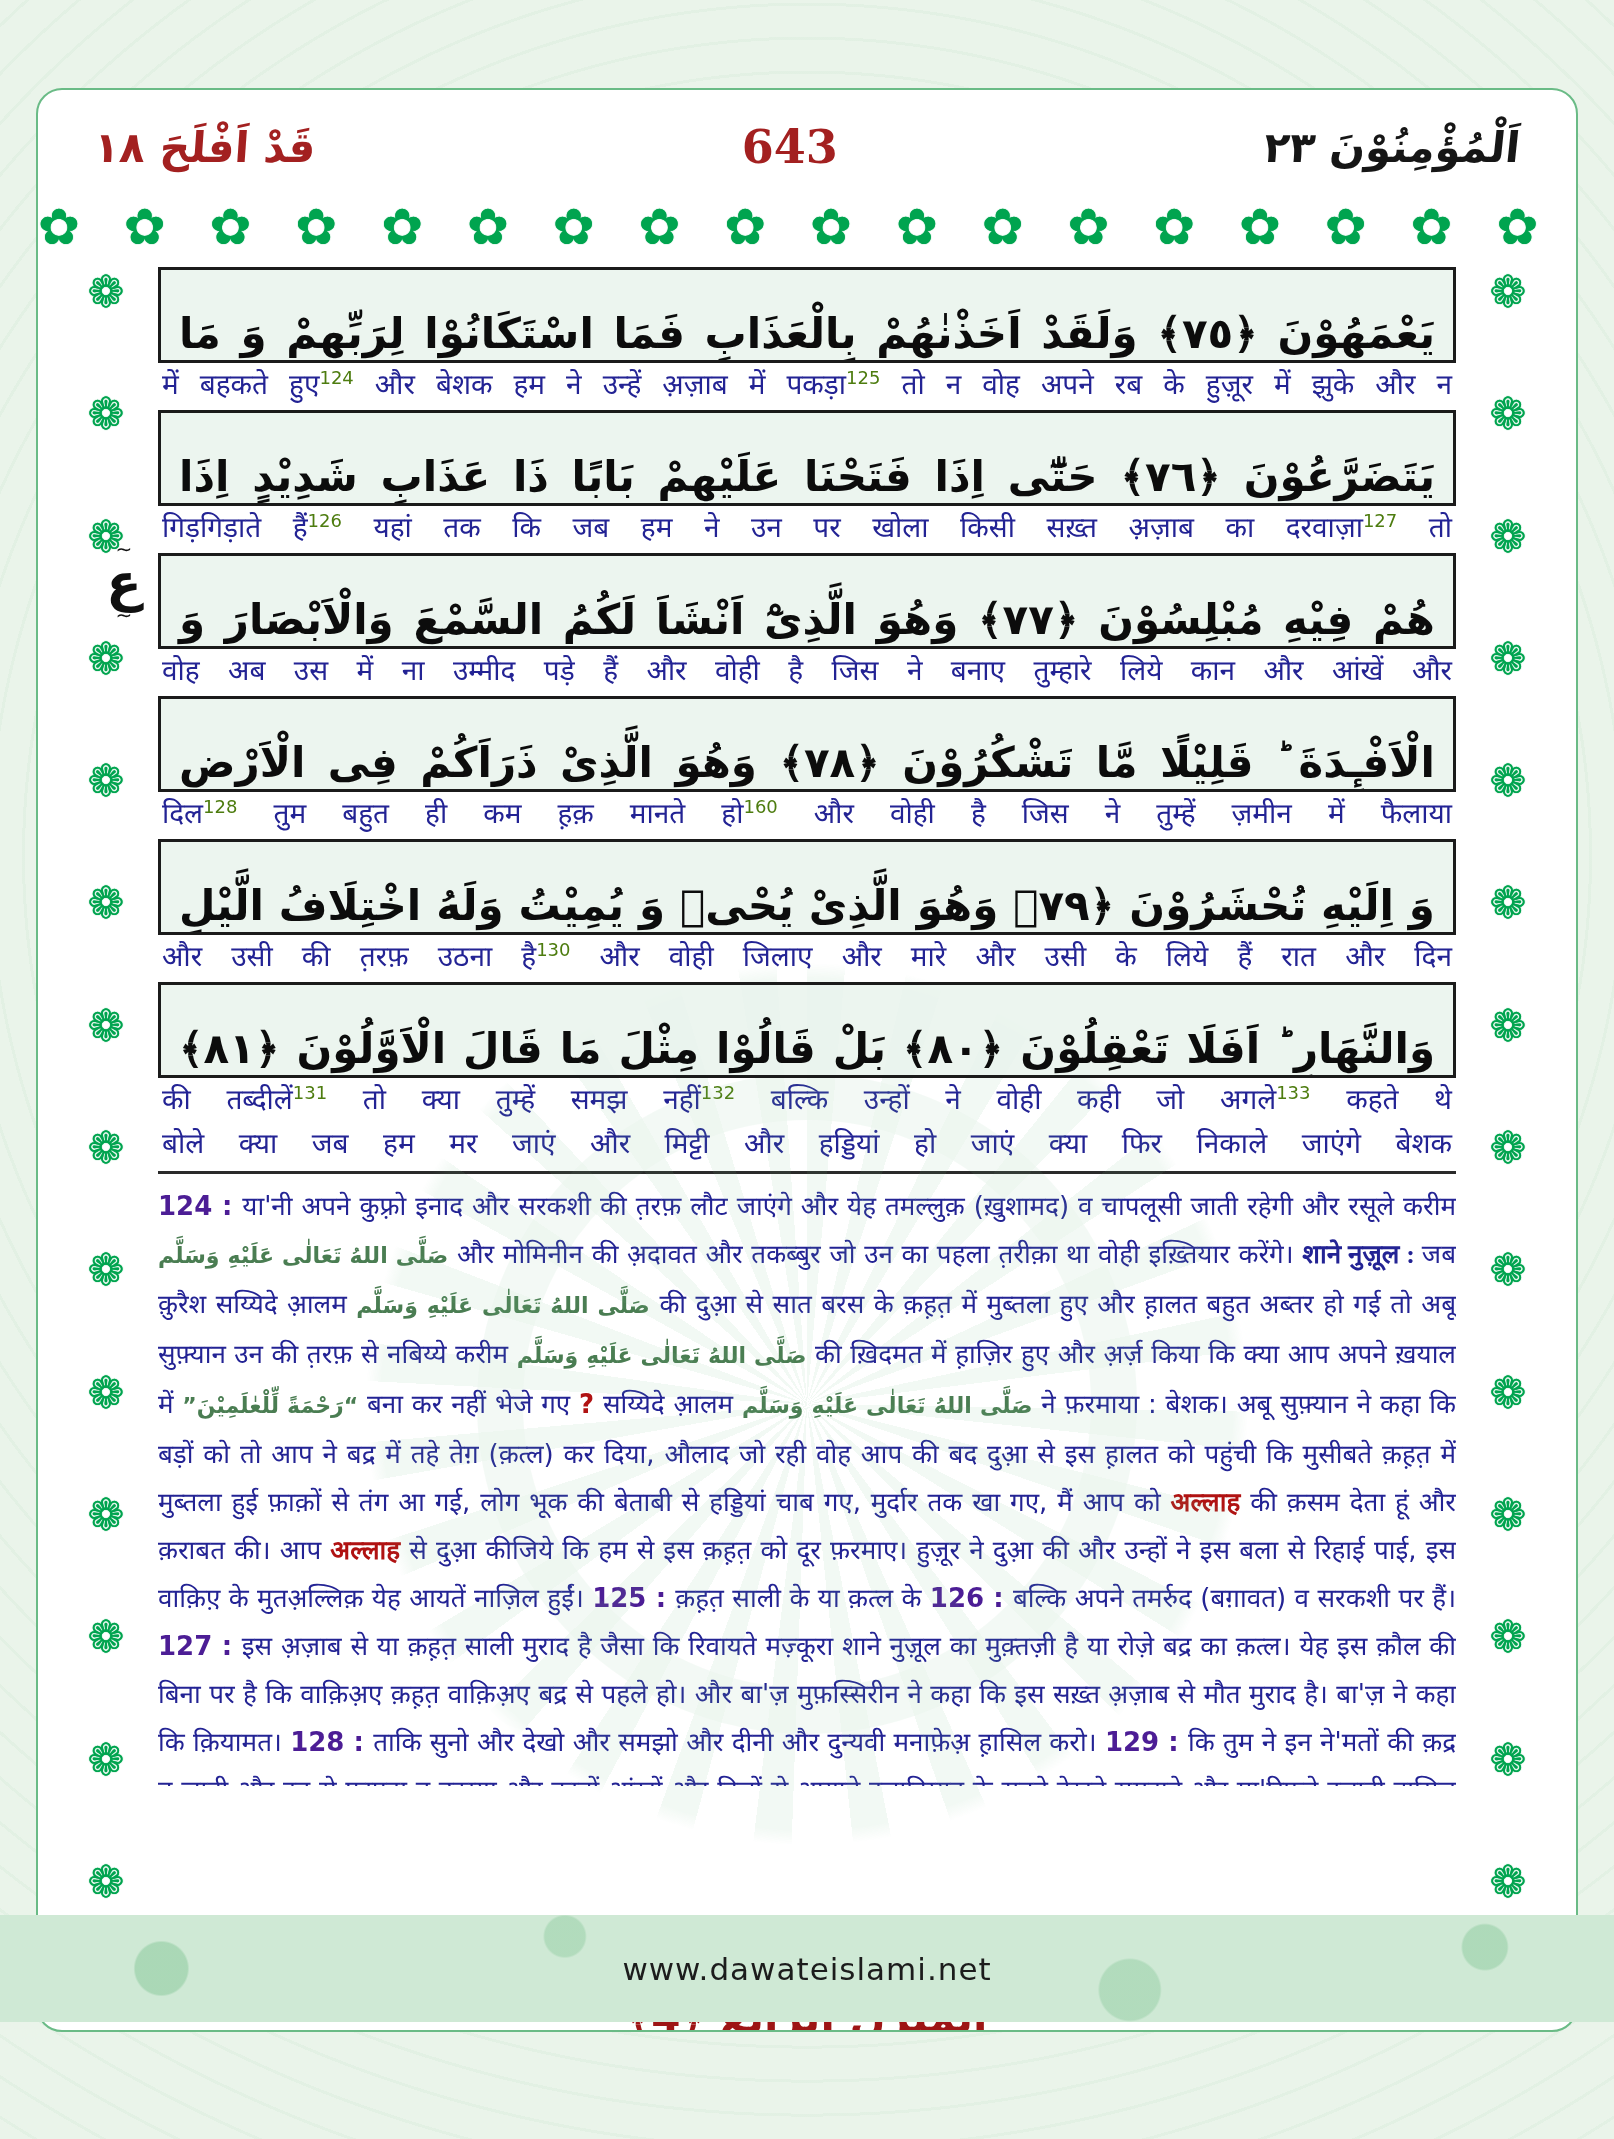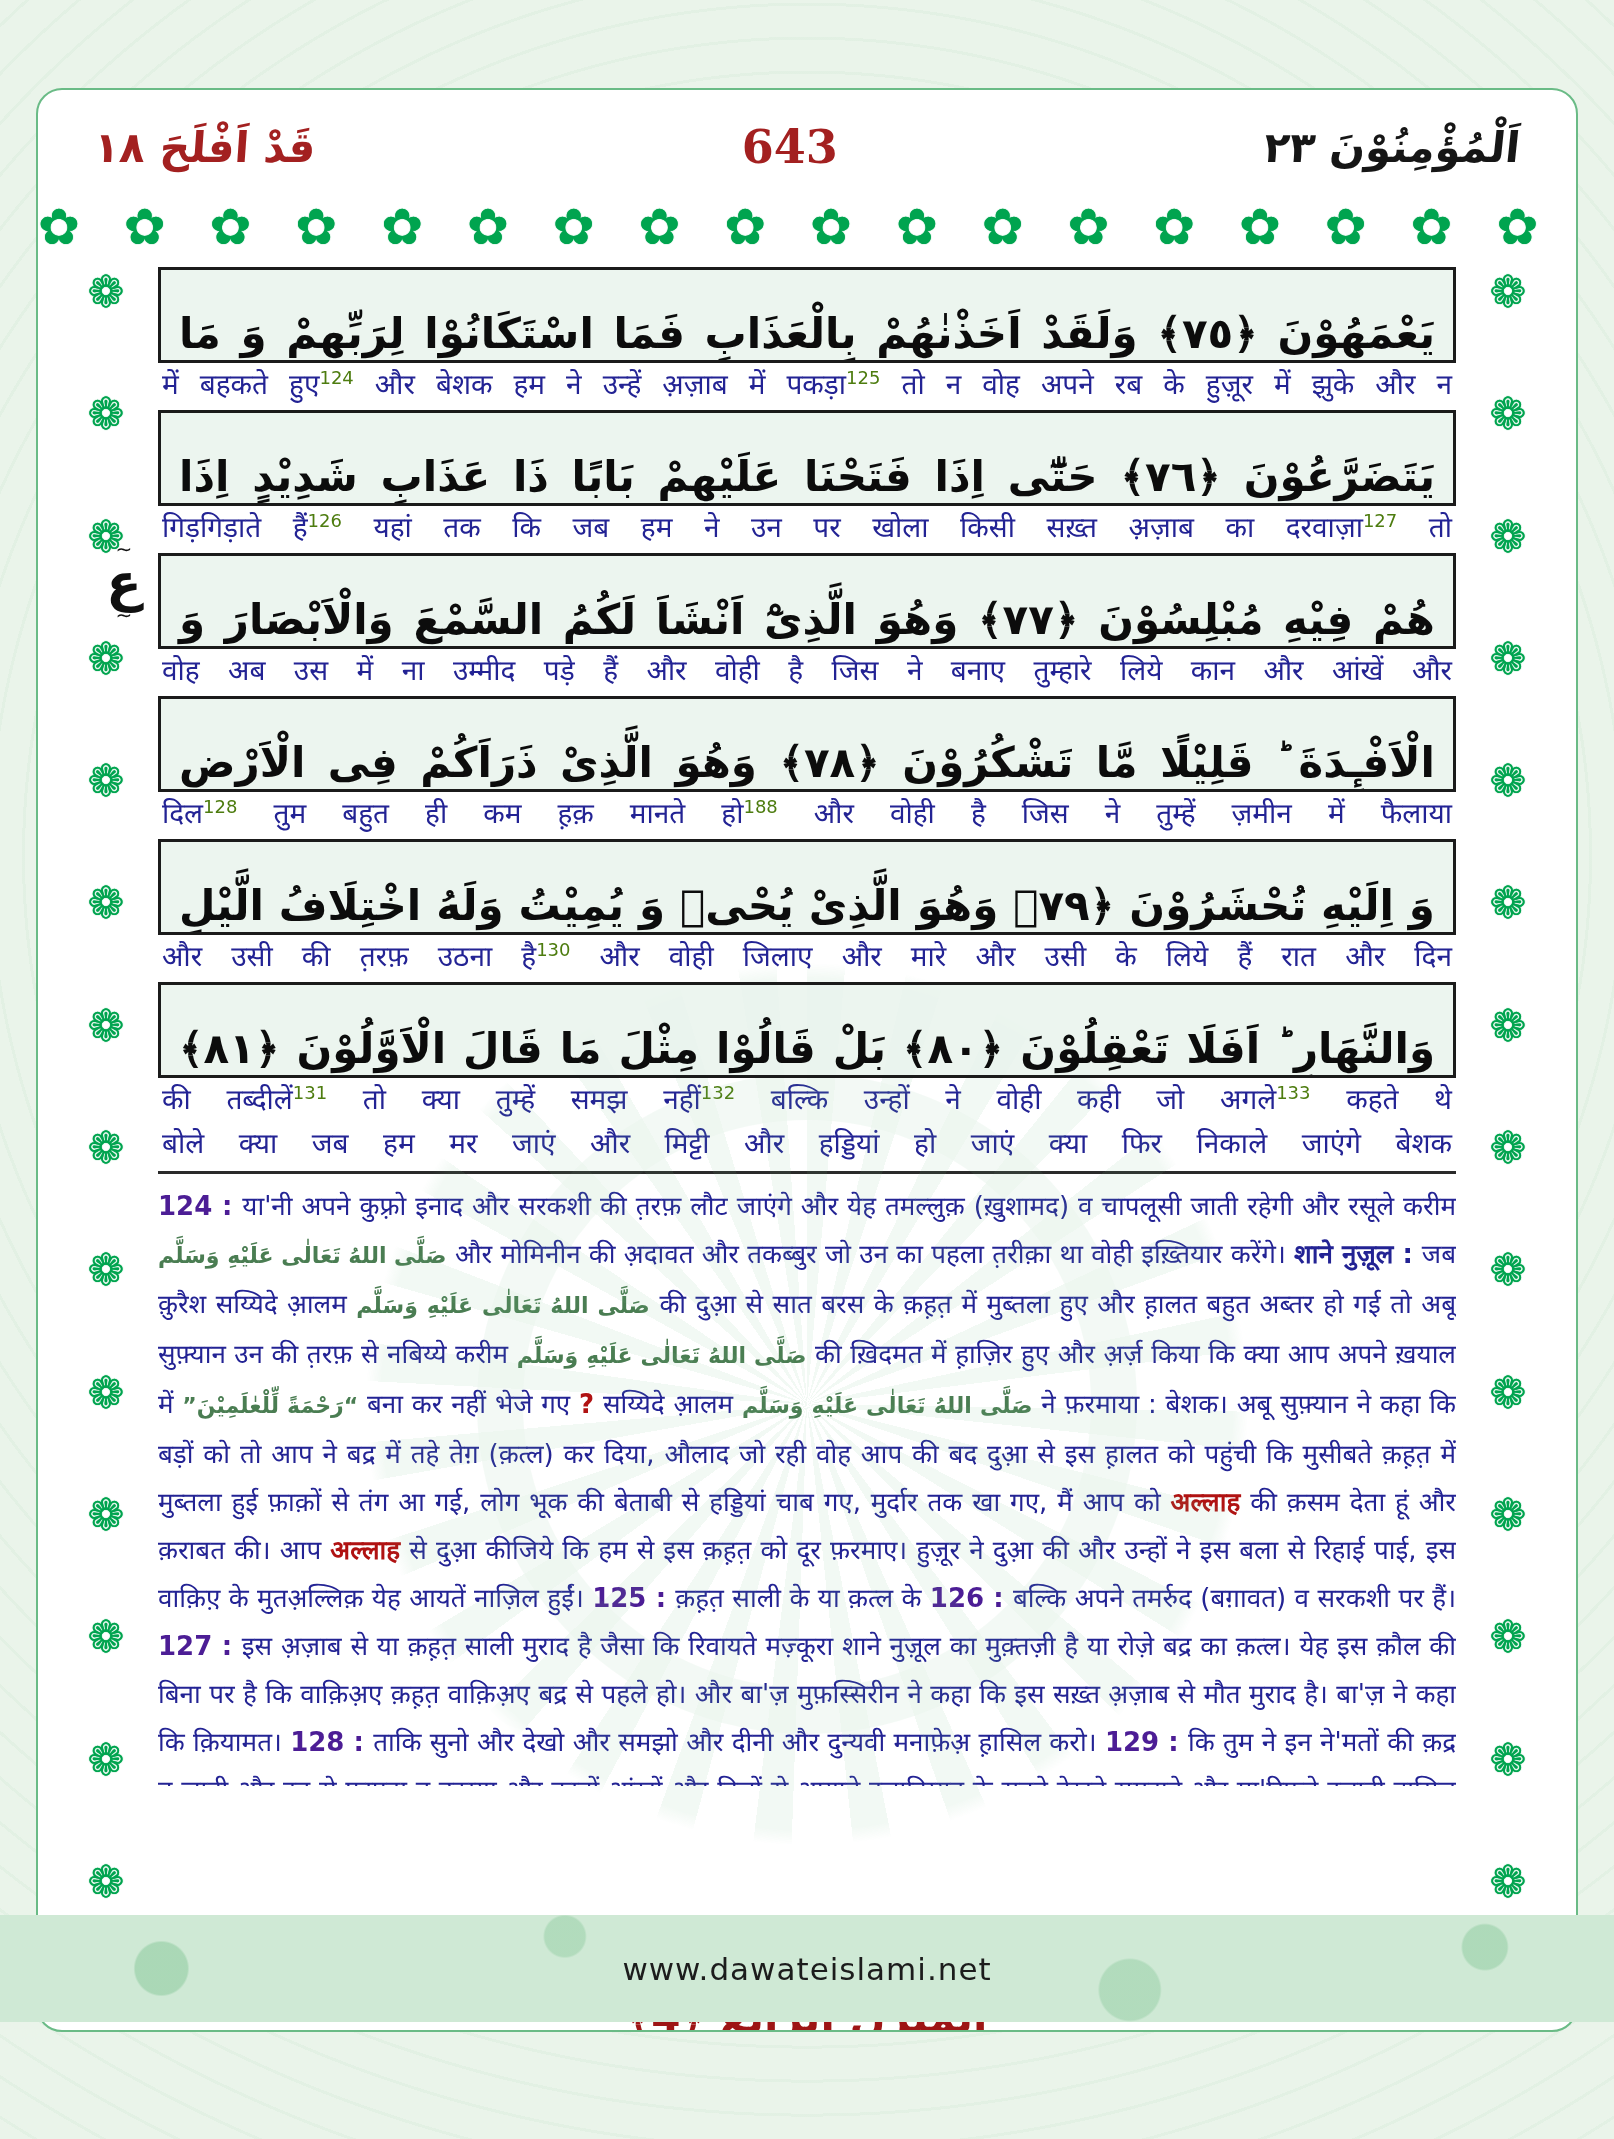--- a/index.html
+++ b/index.html
@@ -59,21 +59,21 @@
     color:#4d7c0f;font-weight:normal;font-size:18px;vertical-align:super;line-height:0;
   }
   .rule{border-top:3px solid #2a2a2a;margin:5px 0 8px 0;}
   .footnotes{
     color:#232394;font-size:26px;line-height:48px;text-align:justify;overflow:hidden;
     height:604px;
   }
   .footnotes .num{color:#4c1d95;font-weight:bold;}
   .footnotes .ar{color:#4a7d52;font-size:22px;font-weight:bold;}
   .footnotes .red{color:#b01212;font-weight:bold;}
-  .footnotes .b{font-weight:bold;}
+  .footnotes .b{font-weight:bold;font-family:Liberation Serif, serif;}
   
   .manzil{height:66px;display:flex;align-items:center;justify-content:center;
     font-size:42px;font-weight:bold;color:#9e1515;}
   .footer-band{
     position:absolute;left:0;top:1915px;width:1614px;height:107px;
     background-color:#cfe9d5;
     background-image:
       radial-gradient(circle at 10% 50%, rgba(134,199,152,.5) 0 26px, transparent 28px),
       radial-gradient(circle at 35% 20%, rgba(134,199,152,.4) 0 20px, transparent 22px),
       radial-gradient(circle at 70% 70%, rgba(134,199,152,.4) 0 30px, transparent 32px),
@@ -120,21 +120,21 @@
     <div class="content">
       <div class="watermark"></div>
       <div>
           <div class="arabic-box" dir="rtl">يَعْمَهُوْنَ ﴿٧٥﴾ وَلَقَدْ اَخَذْنٰهُمْ بِالْعَذَابِ فَمَا اسْتَكَانُوْا لِرَبِّهِمْ وَ مَا</div>
           <div class="hindi-line"><span>में बहकते हुए</span><sup class="sup">124</sup><span> और बेशक हम ने उन्हें अ़ज़ाब में पकड़ा</span><sup class="sup">125</sup><span> तो न वोह अपने रब के हुज़ूर में झुके और न</span></div>
           <div class="arabic-box" dir="rtl">يَتَضَرَّعُوْنَ ﴿٧٦﴾ حَتّٰٓى اِذَا فَتَحْنَا عَلَيْهِمْ بَابًا ذَا عَذَابٍ شَدِيْدٍ اِذَا</div>
           <div class="hindi-line"><span>गिड़गिड़ाते हैं</span><sup class="sup">126</sup><span> यहां तक कि जब हम ने उन पर खोला किसी सख़्त अ़ज़ाब का दरवाज़ा</span><sup class="sup">127</sup><span> तो</span></div>
           <div class="arabic-box" dir="rtl">هُمْ فِيْهِ مُبْلِسُوْنَ ﴿٧٧﴾ وَهُوَ الَّذِىْٓ اَنْشَاَ لَكُمُ السَّمْعَ وَالْاَبْصَارَ وَ</div>
           <div class="hindi-line"><span>वोह अब उस में ना उम्मीद पड़े हैं और वोही है जिस ने बनाए तुम्हारे लिये कान और आंखें और</span></div>
           <div class="arabic-box" dir="rtl">الْاَفْـِٕدَةَ ؕ قَلِيْلًا مَّا تَشْكُرُوْنَ ﴿٧٨﴾ وَهُوَ الَّذِىْ ذَرَاَكُمْ فِى الْاَرْضِ</div>
-          <div class="hindi-line"><span>दिल</span><sup class="sup">128</sup><span> तुम बहुत ही कम ह़क़ मानते हो</span><sup class="sup">188</sup><span> और वोही है जिस ने तुम्हें ज़मीन में फैलाया</span></div>
+          <div class="hindi-line"><span>दिल</span><sup class="sup">128</sup><span> तुम बहुत ही कम ह़क़ मानते हो</span><sup class="sup">160</sup><span> और वोही है जिस ने तुम्हें ज़मीन में फैलाया</span></div>
           <div class="arabic-box" dir="rtl">وَ اِلَيْهِ تُحْشَرُوْنَ ﴿٧٩﴾ وَهُوَ الَّذِىْ يُحْىٖ وَ يُمِيْتُ وَلَهُ اخْتِلَافُ الَّيْلِ</div>
           <div class="hindi-line"><span>और उसी की त़रफ़ उठना है</span><sup class="sup">130</sup><span> और वोही जिलाए और मारे और उसी के लिये हैं रात और दिन</span></div>
           <div class="arabic-box" dir="rtl">وَالنَّهَارِ ؕ اَفَلَا تَعْقِلُوْنَ ﴿٨٠﴾ بَلْ قَالُوْا مِثْلَ مَا قَالَ الْاَوَّلُوْنَ ﴿٨١﴾</div>
           <div class="hindi-line"><span>की तब्दीलें</span><sup class="sup">131</sup><span> तो क्या तुम्हें समझ नहीं</span><sup class="sup">132</sup><span> बल्कि उन्हों ने वोही कही जो अगले</span><sup class="sup">133</sup><span> कहते थे</span></div>
           <div class="hindi-line"><span>बोले क्या जब हम मर जाएं और मिट्टी और हड्डियां हो जाएं क्या फिर निकाले जाएंगे बेशक</span></div>
         </div>
       <div class="rule"></div>
       <div class="footnotes"><span class="num">124 : </span><span>या'नी अपने कुफ़्रो इनाद और सरकशी की त़रफ़ लौट जाएंगे और येह तमल्लुक़ (ख़ुशामद) व चापलूसी जाती रहेगी और रसूले करीम </span><span class="ar" dir="rtl">صَلَّى اللهُ تَعَالٰى عَلَيْهِ وَسَلَّم</span><span> और मोमिनीन की अ़दावत और तकब्बुर जो उन का पहला त़रीक़ा था वोही इख़्तियार करेंगे। </span><span class="b">शाने नुज़ूल : </span><span>जब क़ुरैश सय्यिदे आ़लम </span><span class="ar" dir="rtl">صَلَّى اللهُ تَعَالٰى عَلَيْهِ وَسَلَّم</span><span> की दुआ़ से सात बरस के क़ह़त़ में मुब्तला हुए और ह़ालत बहुत अब्तर हो गई तो अबू सुफ़्यान उन की त़रफ़ से नबिय्ये करीम </span><span class="ar" dir="rtl">صَلَّى اللهُ تَعَالٰى عَلَيْهِ وَسَلَّم</span><span> की ख़िदमत में ह़ाज़िर हुए और अ़र्ज़ किया कि क्या आप अपने ख़याल में </span><span class="ar" dir="rtl">“رَحْمَةً لِّلْعٰلَمِيْنَ”</span><span> बना कर नहीं भेजे गए </span><span class="red">?</span><span> सय्यिदे आ़लम </span><span class="ar" dir="rtl">صَلَّى اللهُ تَعَالٰى عَلَيْهِ وَسَلَّم</span><span> ने फ़रमाया : बेशक। अबू सुफ़्यान ने कहा कि बड़ों को तो आप ने बद्र में तहे तेग़ (क़त्ल) कर दिया, औलाद जो रही वोह आप की बद दुआ़ से इस ह़ालत को पहुंची कि मुसीबते क़ह़त़ में मुब्तला हुई फ़ाक़ों से तंग आ गई, लोग भूक की बेताबी से हड्डियां चाब गए, मुर्दार तक खा गए, मैं आप को </span><span class="red">अल्लाह</span><span> की क़सम देता हूं और क़राबत की। आप </span><span class="red">अल्लाह</span><span> से दुआ़ कीजिये कि हम से इस क़ह़त़ को दूर फ़रमाए। हुज़ूर ने दुआ़ की और उन्हों ने इस बला से रिहाई पाई, इस वाक़िए़ के मुतअ़ल्लिक़ येह आयतें नाज़िल हुईं। </span><span class="num">125 : </span><span>क़ह़त़ साली के या क़त्ल के </span><span class="num">126 : </span><span>बल्कि अपने तमर्रुद (बग़ावत) व सरकशी पर हैं। </span><span class="num">127 : </span><span>इस अ़ज़ाब से या क़ह़त़ साली मुराद है जैसा कि रिवायते मज़्कूरा शाने नुज़ूल का मुक़्तज़ी है या रोज़े बद्र का क़त्ल। येह इस क़ौल की बिना पर है कि वाक़िअ़ए क़ह़त़ वाक़िअ़ए बद्र से पहले हो। और बा'ज़ मुफ़स्सिरीन ने कहा कि इस सख़्त अ़ज़ाब से मौत मुराद है। बा'ज़ ने कहा कि क़ियामत। </span><span class="num">128 : </span><span>ताकि सुनो और देखो और समझो और दीनी और दुन्यवी मनाफ़ेअ़ ह़ासिल करो। </span><span class="num">129 : </span><span>कि तुम ने इन ने'मतों की क़द्र न जानी और इन से फ़ाएदा न उठाया और कानों आंखों और दिलों से आयाते इलाहिय्यह के सुनने देखने समझने और मा'रिफ़ते इलाही ह़ासिल करने और मुन्इमे ह़क़ीक़ी का ह़क़ पहचान कर शुक्र गुज़ार बनने का नफ़्अ़ न उठाया। </span></div>
     </div>
 

